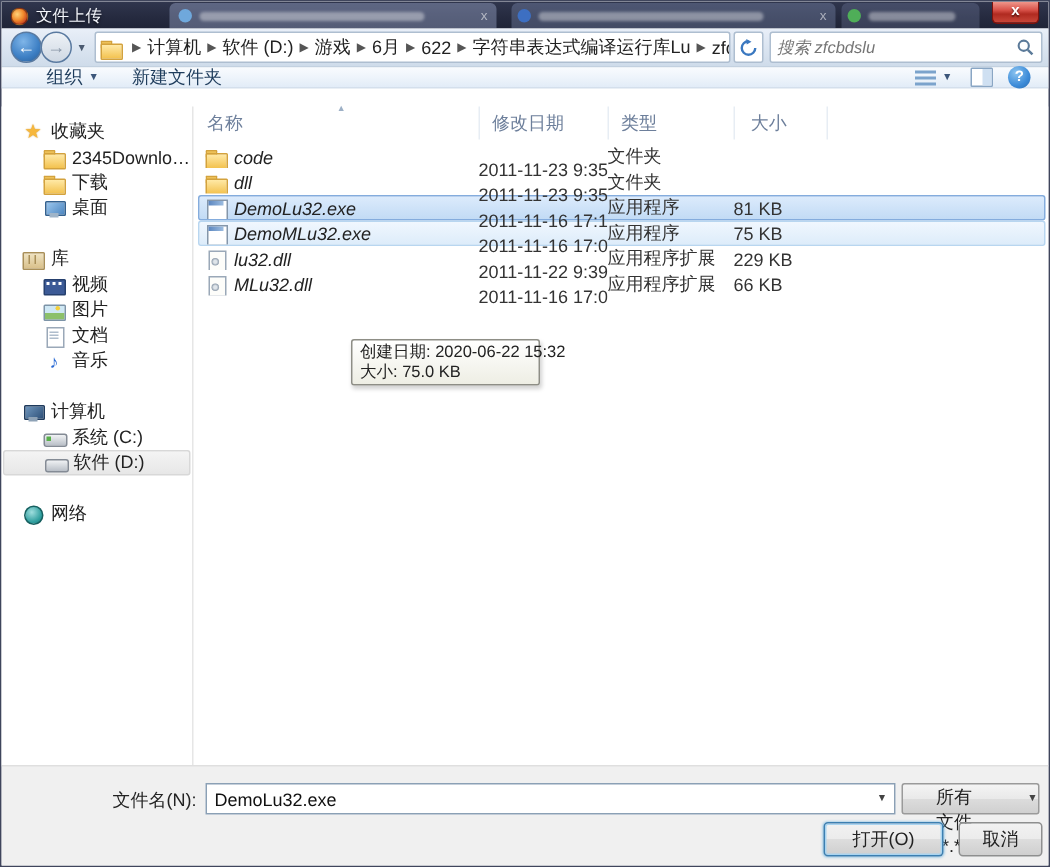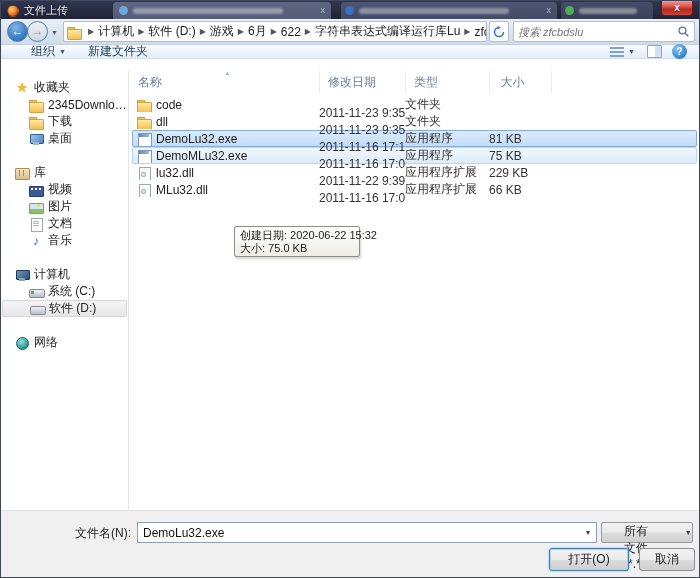--- a/index.html
+++ b/index.html
@@ -142,21 +142,21 @@
 
   
   .filelist { position: absolute; left: 129px; top: 0; right: 0; height: 100%; }
   .col-headers { display: flex; height: 22px; align-items: center; color: #6d7f9b; position: relative; }
   .col-h { height: 100%; display: flex; align-items: center; padding-left: 8px; border-right: 1px solid #e7edf4; cursor: pointer; position: relative; }
   .col-name { width: 190px; } .col-date { width: 86px; } .col-type { width: 84px; } .col-size { width: 62px; justify-content: center; padding-right: 24px; }
   .sort-caret { position: absolute; top: -1px; left: 50%; font-size: 6px; color: #9db0c6; }
   .rows { margin-top: 3px; }
   .frow { display: flex; align-items: center; height: 17px; margin: 0 2px 0 2px; border: 1px solid transparent; border-radius: 2px; cursor: pointer; }
   .frow .cell { white-space: nowrap; overflow: hidden; }
-  .c-name { width: 186px; display: flex; align-items: flex-end; padding-left: 4px; }
+  .c-name { width: 186px; display: flex; align-items: flex-end; padding-left: 4px; font-style: italic; }
   .c-date { width: 86px; color: #333; margin-top: 17px; }
   .c-type { width: 84px; color: #333; }
   .c-size { width: 58px; text-align: left; padding-right: 8px; color: #333; }
   .frow.selected { background: linear-gradient(180deg, #dcebfc, #c2dbf5); border-color: #84acdd; }
   .frow.hover { background: linear-gradient(180deg, #f0f7fe, #ddecfa); border-color: #b8d6f0; }
 
   .tooltip {
     position: absolute; left: 233px; top: 155px; width: 126px; height: 31px; z-index: 5;
     background: linear-gradient(180deg, #ffffff, #eeeee4);
     border: 1px solid #8e8e86; border-radius: 2px;

